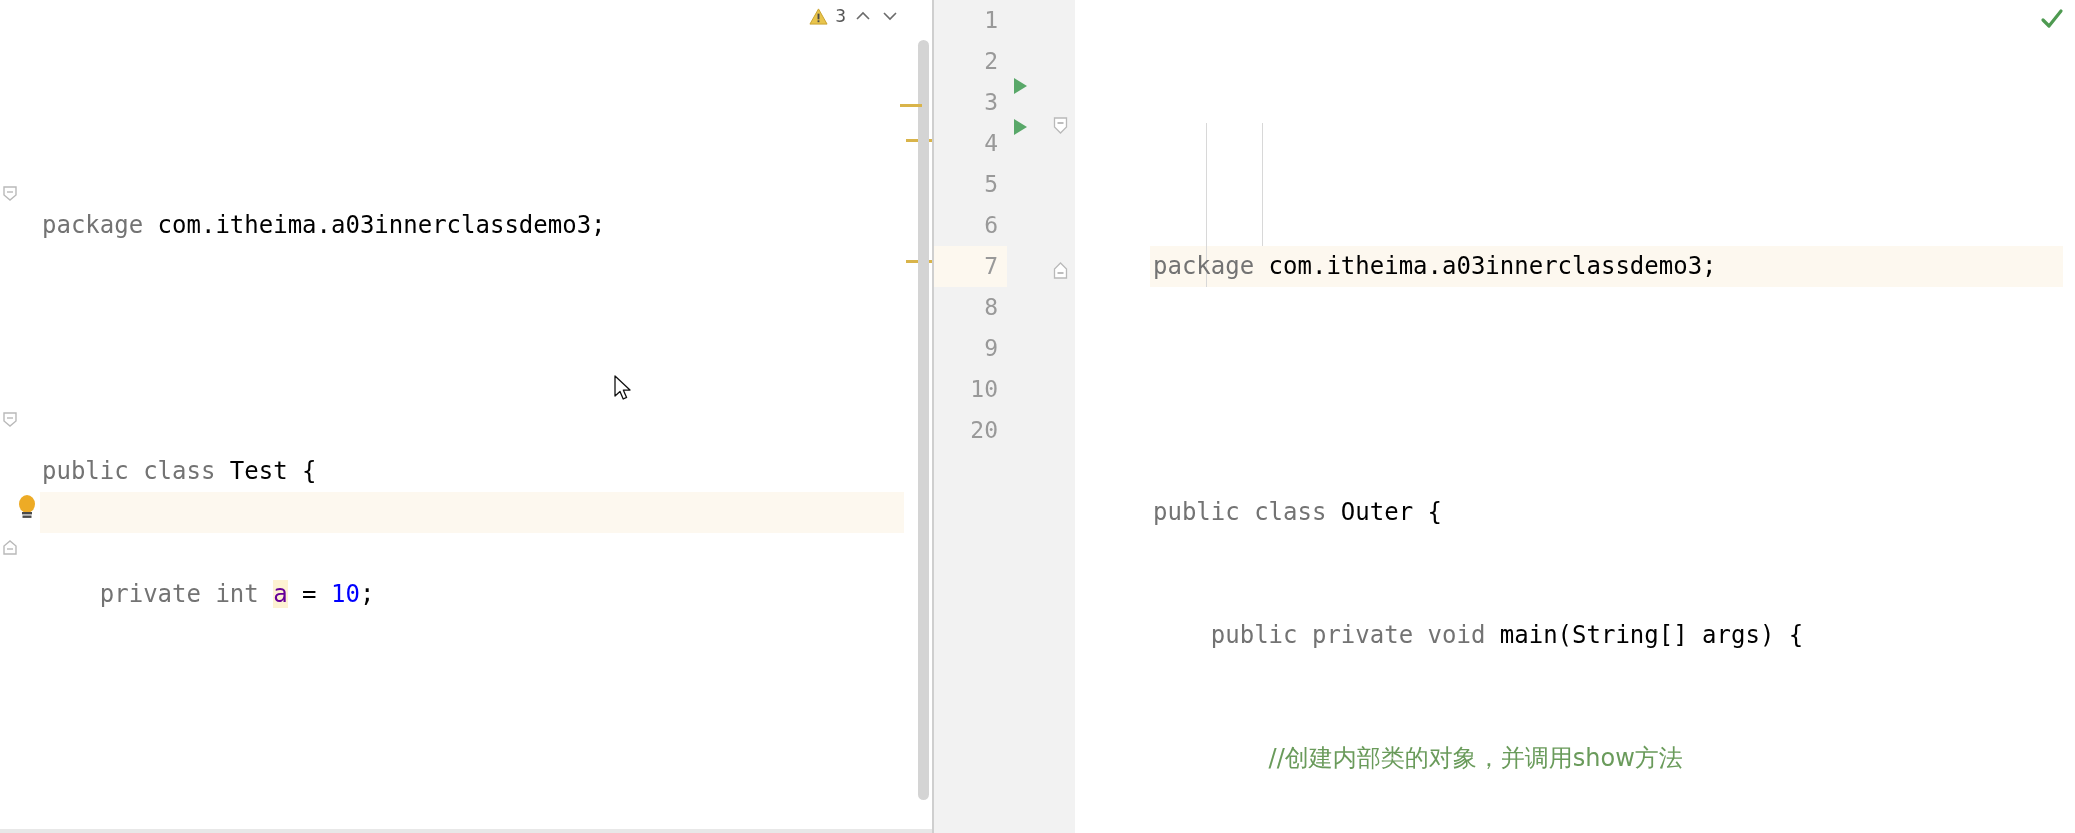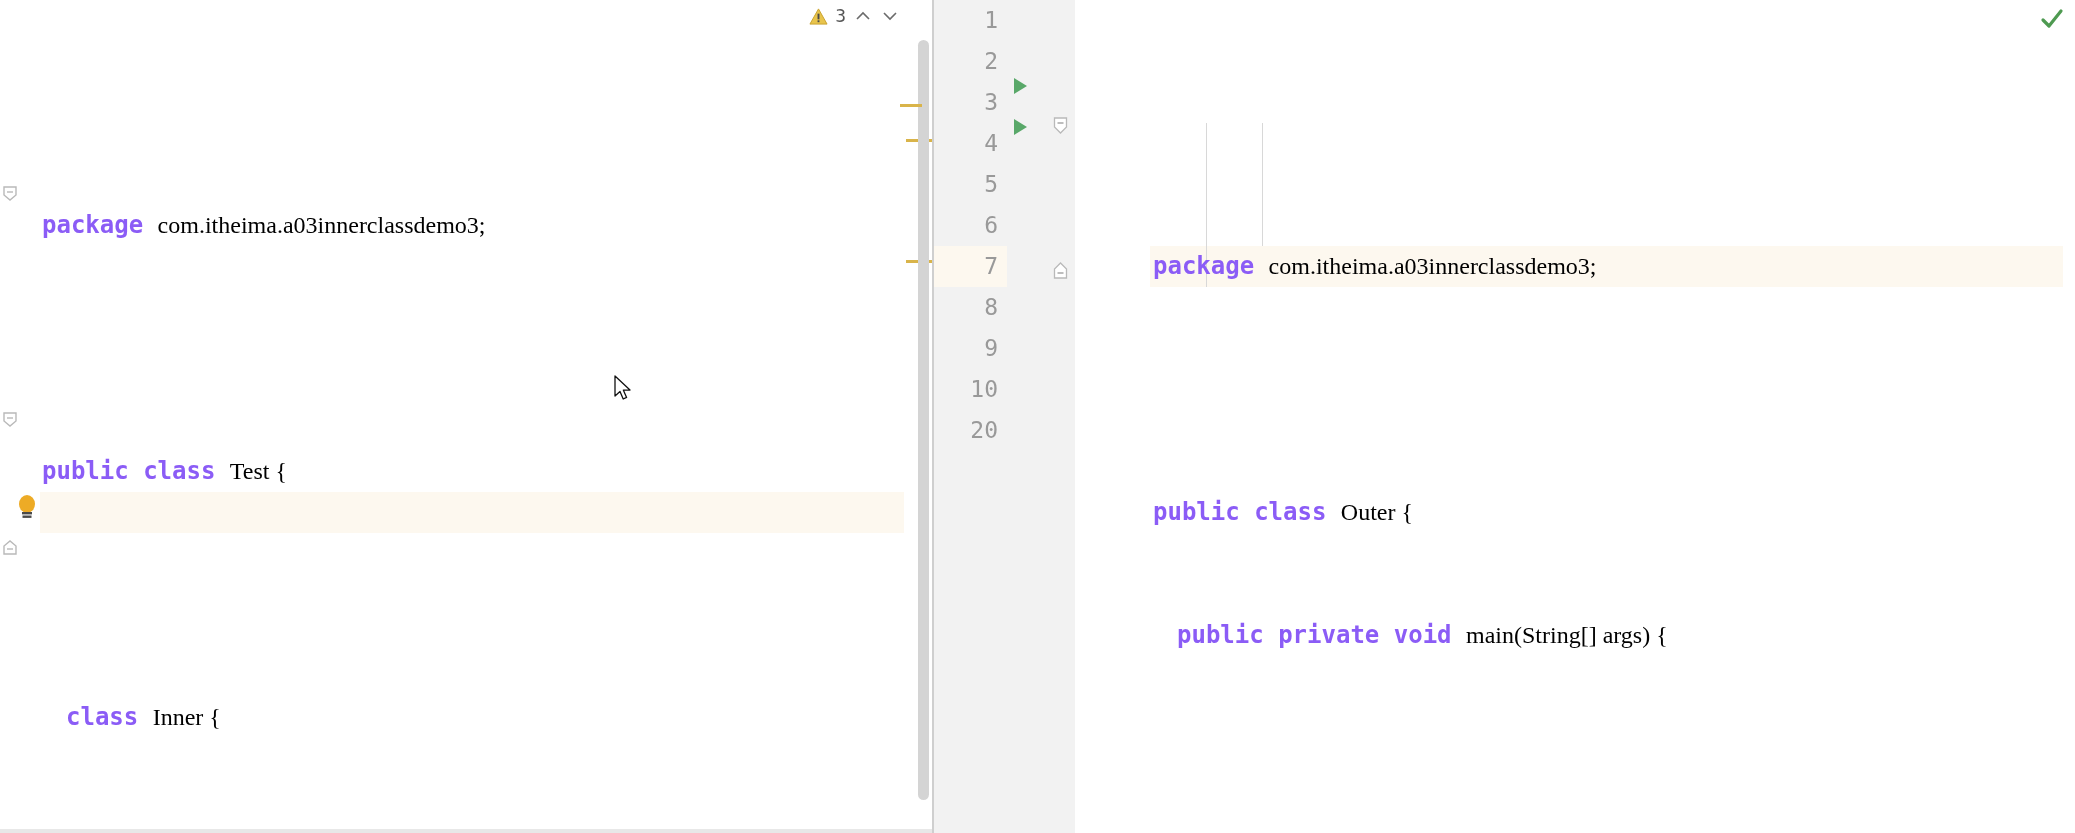--- a/index.html
+++ b/index.html
@@ -102,25 +102,25 @@
   
   .hl-band {
     position: absolute;
     left: 0; right: 0;
     height: 41px;
     background: #fdf8ef;
     z-index: 0;
   }
 
   
-  .kw      { color: #8b5cf6; font-weight: bold; }
+  .kw      { color: #737373; font-weight: normal; }
   .num     { color: #0000ff; }
   .fieldv  { color: #660099; }
   .cmt-cn  { color: #6a9b5b; font-family: "DejaVu Sans", "Liberation Sans", sans-serif; }
-  .plain   { color: #000000; font-family: Liberation Serif, serif; }
+  .plain   { color: #000000; }
   .hlvar   { background: #fdf2d2; }
 
   
   .gutter-left .lightbulb {
     position: absolute;
     left: 16px;
     width: 22px; height: 26px;
   }
   .foldline {
     position: absolute;
@@ -273,20 +273,21 @@
       </div>
     </div>
 
     <div class="code code-left">
       
       <div class="hl-band" style="top:492px;"></div>
 
       <div class="ln"><span class="kw">package</span> <span class="plain">com.itheima.a03innerclassdemo3;</span></div>
       <div class="ln"></div>
       <div class="ln"><span class="kw">public class</span> <span class="plain">Test {</span></div>
+      <div class="ln"><span class="plain">    </span><span class="kw">private int</span> <span class="fieldv hlvar">a</span> <span class="plain">=</span> <span class="num">10</span><span class="plain">;</span></div>
       <div class="ln"></div>
       <div class="ln"><span class="plain">    </span><span class="kw">class</span> <span class="plain">Inner {</span></div>
       
       
       
       
       
       
       
       
@@ -370,20 +371,21 @@
 
     <div class="code code-right" style="margin-left:143px;">
       <div class="hl-band" style="top:246px; left:-143px;"></div>
       <div class="indent-guide" style="left:56px; top:123px; height:164px;"></div>
       <div class="indent-guide" style="left:112px; top:123px; height:123px;"></div>
 
       <div class="ln"><span class="kw">package</span> <span class="plain">com.itheima.a03innerclassdemo3;</span></div>
       <div class="ln"></div>
       <div class="ln"><span class="kw">public class</span> <span class="plain">Outer {</span></div>
       <div class="ln"><span class="plain">    </span><span class="kw">public private void</span> <span class="plain">main(String[] args) {</span></div>
+      <div class="ln"><span class="plain">        </span><span class="cmt-cn">//创建内部类的对象，并调用show方法</span></div>
       
       
       
       
       
       
     </div>
 
     <div class="status-check">
       <svg width="26" height="26" viewBox="0 0 26 26">

